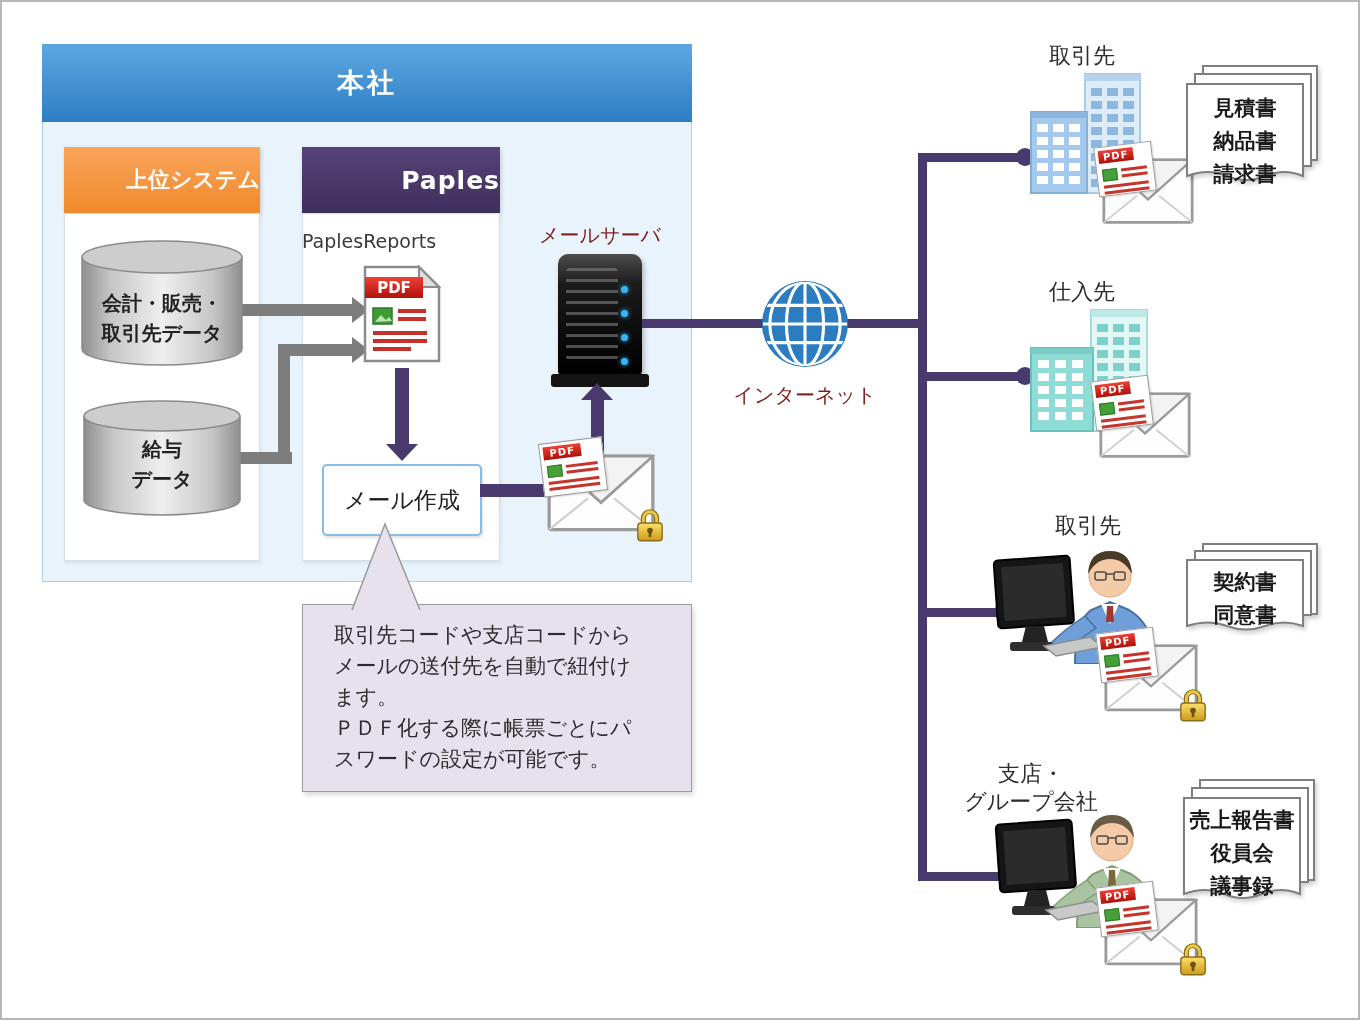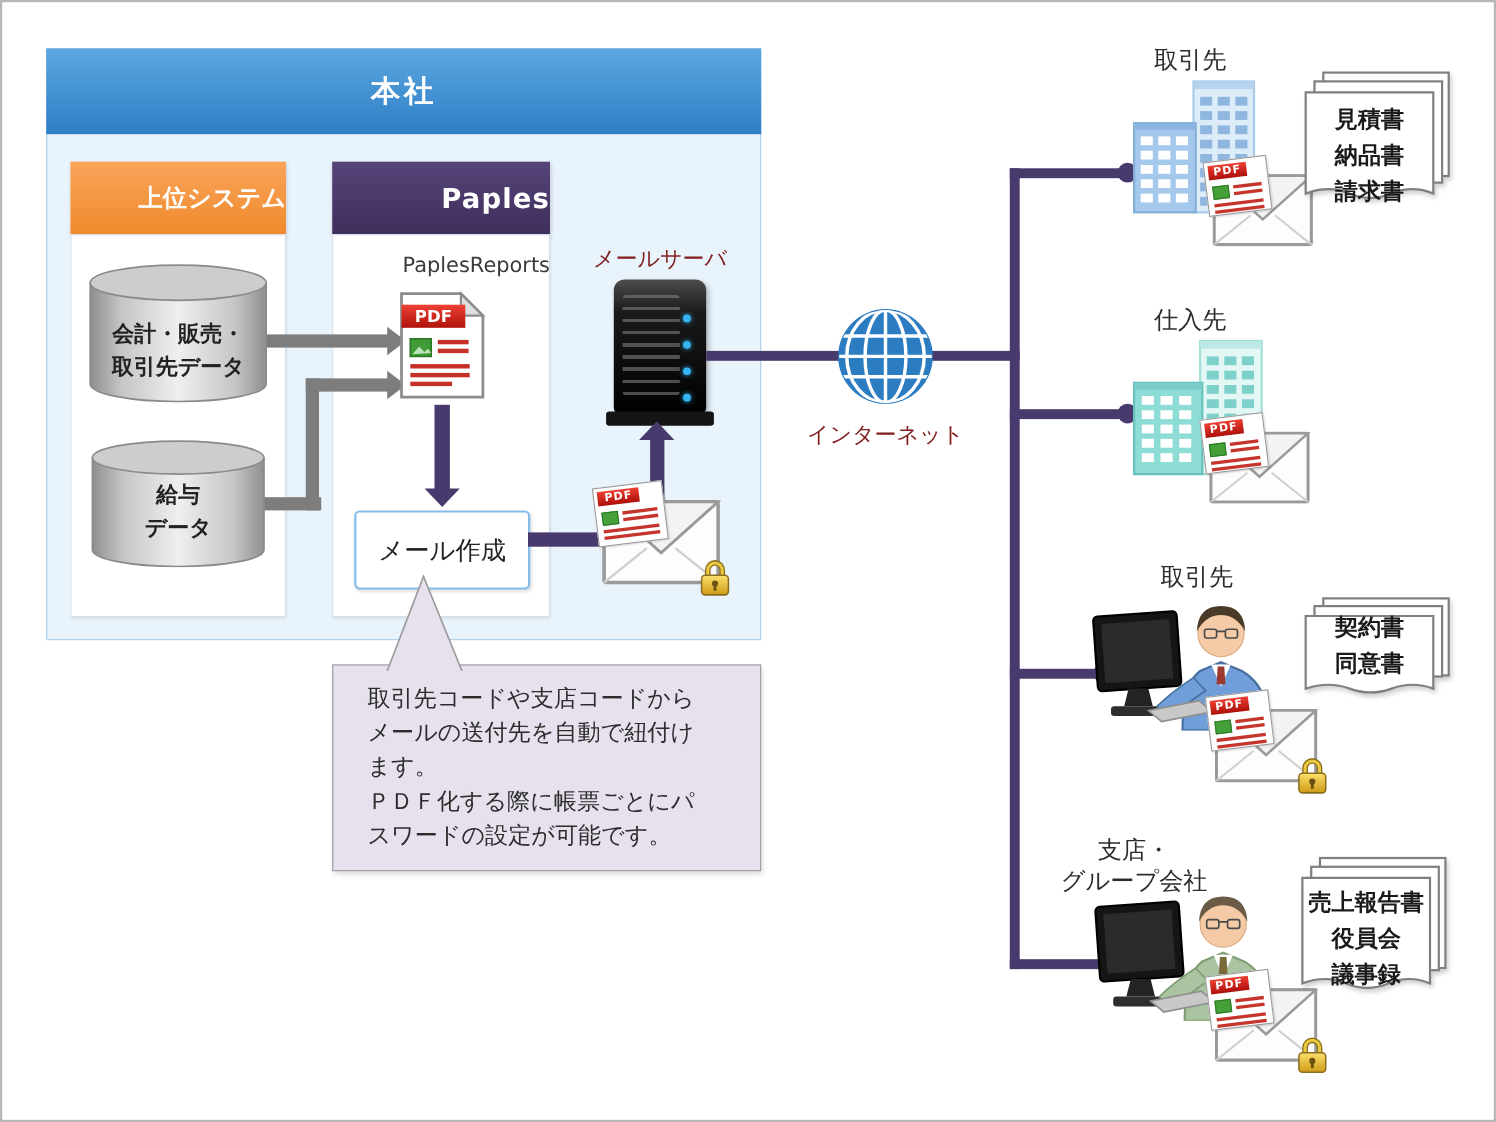--- a/index.html
+++ b/index.html
@@ -9,21 +9,21 @@
 .ctr{display:flex;align-items:center;justify-content:center;text-align:center;}
 
 
 .ho-body{background:#e9f3fb;border:1px solid #aacfec;}
 .ho-header{background:linear-gradient(180deg,#5ca7e0,#2e7ec5);color:#fff;font-size:27px;font-weight:bold;letter-spacing:3px;}
 .panel{background:#fff;border:1px solid #d4dfe8;box-shadow:1px 2px 3px rgba(0,0,0,.08);}
 .col-hdr{color:#fff;font-weight:bold;box-shadow:1px 2px 4px rgba(0,0,0,.18);justify-content:flex-end;}
 .hdr-orange{background:linear-gradient(180deg,#f9a45a,#f08a2c);font-size:22px;}
 .hdr-purple{background:linear-gradient(180deg,#564378,#3e2f5c);font-size:25px;letter-spacing:1px;}
 .dblabel{font-size:20px;font-weight:bold;color:#222;line-height:30px;text-align:center;white-space:pre-line;}
-.reports{font-size:19px;color:#3a3a3a;text-align:right;}
+.reports{font-size:19px;color:#3a3a3a;text-align:left;}
 
 
 .gbar{position:absolute;background:#7d7d7d;}
 .ghead{position:absolute;width:0;height:0;border-top:13px solid transparent;border-bottom:13px solid transparent;border-left:17px solid #7d7d7d;}
 .pbar{position:absolute;background:#493a6d;}
 .pdot{position:absolute;width:18px;height:18px;border-radius:50%;background:#493a6d;}
 .phead-down{position:absolute;width:0;height:0;border-left:16px solid transparent;border-right:16px solid transparent;border-top:17px solid #493a6d;}
 .phead-up{position:absolute;width:0;height:0;border-left:16px solid transparent;border-right:16px solid transparent;border-bottom:17px solid #493a6d;}
 
 .mailbox{background:#fff;border:2px solid #86bde8;border-radius:5px;font-size:23px;color:#222;box-shadow:1px 2px 3px rgba(0,0,0,.12);}
@@ -413,21 +413,21 @@
     </svg>
   </div>
   <div class="abs docstack" style="left:1183px;top:540px;width:136px;height:104px;">
     <svg width="136" height="104" viewBox="0 0 136 104">
       <g fill="#fff" stroke="#7f7f7f" stroke-width="2">
         <rect x="18" y="2" width="114" height="70"></rect>
         <rect x="10" y="9" width="116" height="64"></rect>
         <path d="M2 18 L118 18 L118 84 Q99 77 80 84 Q61 91 42 84 Q23 77 2 84 Z"></path>
       </g>
     </svg>
-    <div class="doctext" style="top:12px;">契約書
+    <div class="doctext" style="top:24px;">契約書
 同意書</div>
   </div>
 
   <div class="abs rec-label" style="left:949px;top:730px;width:160px;margin-top:28px;">支店・
 グループ会社</div>
   <svg class="abs" style="left:988px;top:804px;" width="178" height="122" viewBox="0 0 178 122">
     <g>
       <g transform="rotate(-4 46 52)">
         <rect x="8" y="16" width="76" height="68" rx="4" fill="#151515" stroke="#000" stroke-width="2"></rect>
         <rect x="15" y="23" width="62" height="54" fill="#2b2b2b"></rect>

